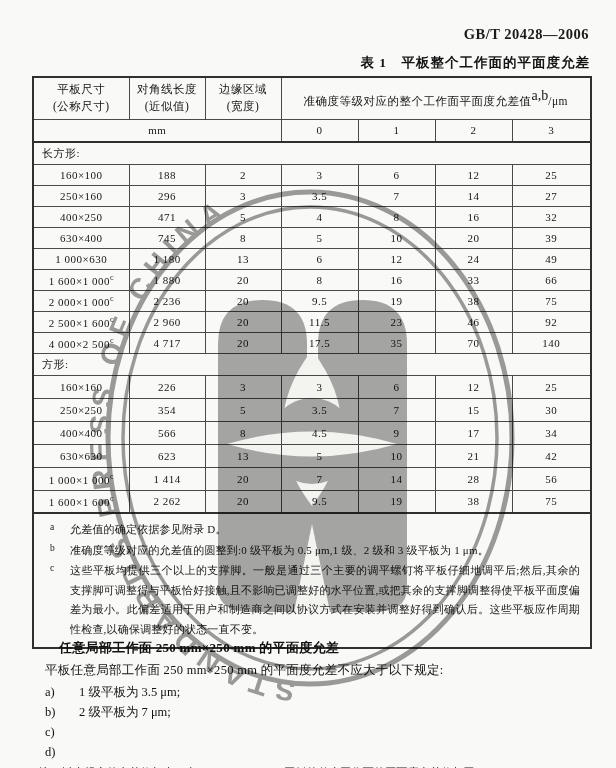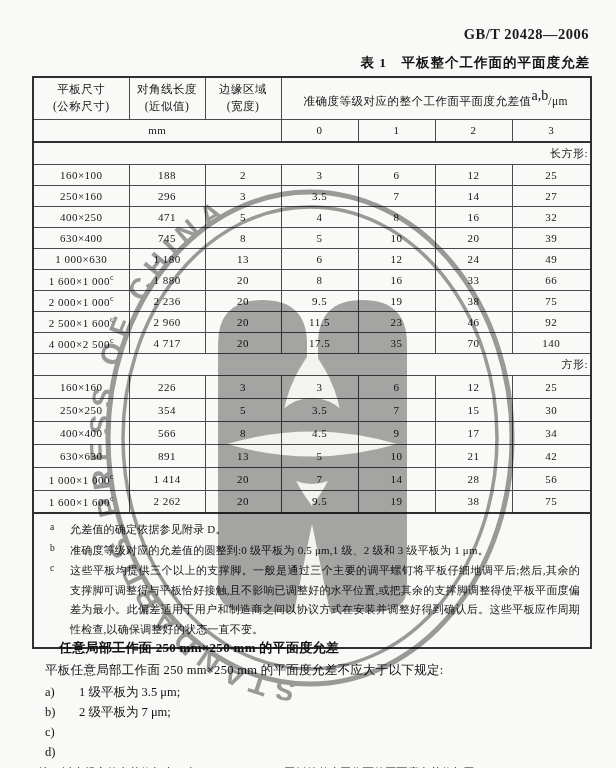--- a/index.html
+++ b/index.html
@@ -36,21 +36,21 @@
     text-align:center;vertical-align:middle;
     padding:0 2px;font-weight:normal;
     letter-spacing:.5px;
   }
   table.tol{border:2px solid #303030;outline:none;}
   tr.r-h1{height:42px;}
   tr.r-h1 th{font-size:11.5px;line-height:17px;margin-top:24px;}
   tr.r-h2{height:23px;}
   tr.r-h2 th{border-bottom:2px solid #303030;}
   tr.r-sec{height:22px;}
-  tr.r-sec td{text-align:right;padding-left:8px;border-left:none;border-right:none;}
+  tr.r-sec td{text-align:left;padding-left:8px;border-left:none;border-right:none;}
   tr.r-d1{height:21px;}
   tr.r-d2{height:23px;}
   sup.c-sup{font-size:8px;vertical-align:super;letter-spacing:0;}
   .hdr-sup{font-size:14px;vertical-align:super;letter-spacing:0;}
   tr.r-fn td{
     border-top:2px solid #303030;
     text-align:left;vertical-align:top;
     padding:6px 10px 8px 10px;
   }
   .fn-line{
@@ -246,21 +246,21 @@
           <td>400×400</td>
           <td>566</td>
           <td>8</td>
           <td>4.5</td>
           <td>9</td>
           <td>17</td>
           <td>34</td>
         </tr>
         <tr class="r-d2">
           <td>630×630</td>
-          <td>891</td>
+          <td>623</td>
           <td>13</td>
           <td>5</td>
           <td>10</td>
           <td>21</td>
           <td>42</td>
         </tr>
         <tr class="r-d2">
           <td>1 000×1 000<sup class="c-sup">c</sup></td>
           <td>1 414</td>
           <td>20</td>

